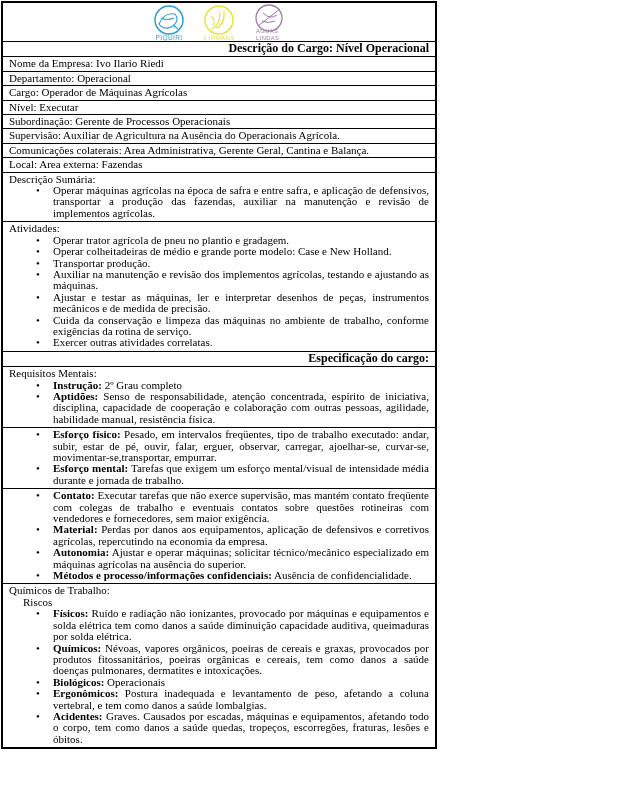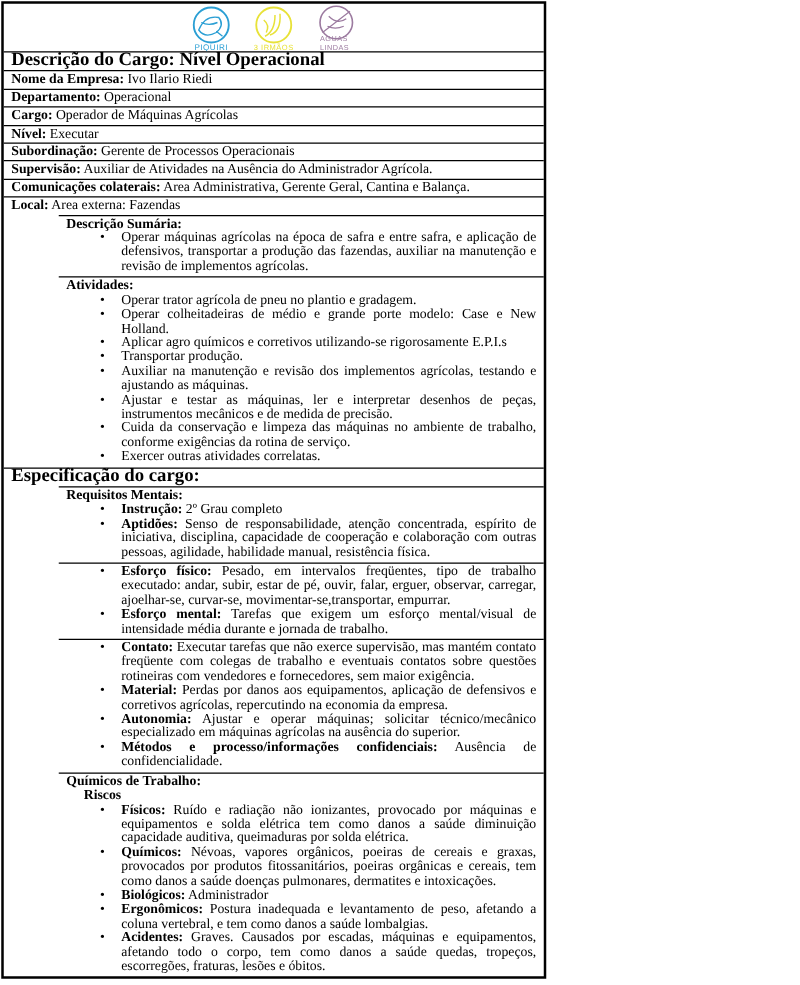--- a/index.html
+++ b/index.html
@@ -14,24 +14,24 @@
     border: 2px solid #000; background: #fff;
   }
   .row { border-top: 1px solid #000; padding: 1px 6px; }
   .row:first-child { border-top: none; }
   .logos-row {
     height: 38px; display: flex; justify-content: center;
     align-items: flex-start; gap: 10px; padding: 1px 0 0 0;
   }
   .logo { width: 40px; height: 37px; display: block; }
   .logo text { font-family: "Liberation Sans", sans-serif; letter-spacing: 0.4px; stroke: none; }
-  .title-row { text-align: left; font-weight: bold; font-size: 15px; padding: 1px 6px 2px; }
+  .title-row { text-align: right; font-weight: bold; font-size: 12px; padding: 1px 6px 2px; }
   .kv { padding: 1px 6px 1px; }
-  .kv b, .sec-heading, .sub-heading, .amb b { font-weight: bold; }
-  .section { padding: 1px 6px 2px; margin-left: 44px; }
+  .kv b, .sec-heading, .sub-heading, .amb b { font-weight: normal; }
+  .section { padding: 1px 6px 2px; }
   ul.bullets { list-style: none; margin: 0; padding: 0; }
   li.bullet {
     position: relative; padding-left: 44px; text-align: justify;
   }
   li.bullet::before {
     content: "\2022"; position: absolute; left: 27px; top: 0;
   }
   .sub-heading { padding-left: 14px; }
 </style>
 </head>
@@ -67,37 +67,36 @@
     </svg>
   </div>
 
   <div class="row title-row">Descrição do Cargo: Nível Operacional</div>
 
   <div class="row kv"><b>Nome da Empresa:</b><span> Ivo Ilario Riedi</span></div>
   <div class="row kv"><b>Departamento:</b><span> Operacional</span></div>
   <div class="row kv"><b>Cargo:</b><span> Operador de Máquinas Agrícolas</span></div>
   <div class="row kv"><b>Nível:</b><span> Executar</span></div>
   <div class="row kv"><b>Subordinação:</b><span> Gerente de Processos Operacionais</span></div>
-  <div class="row kv"><b>Supervisão:</b><span> Auxiliar de Atividades na Ausência do Administrador Agrícola.</span></div>
+  <div class="row kv"><b>Supervisão:</b><span> Auxiliar de Agricultura na Ausência do Operacionais Agrícola.</span></div>
   <div class="row kv"><b>Comunicações colaterais:</b><span> Area Administrativa, Gerente Geral, Cantina e Balança.</span></div>
   <div class="row kv"><b>Local:</b><span> Area externa: Fazendas</span></div>
 
   <div class="row section">
     <div class="sec-heading">Descrição Sumária:</div>
     <ul class="bullets">
       <li class="bullet">Operar máquinas agrícolas na época de safra e entre safra, e aplicação de defensivos, transportar a produção das fazendas, auxiliar na manutenção e revisão de implementos agrícolas.</li>
     </ul>
   </div>
 
   <div class="row section">
     <div class="sec-heading">Atividades:</div>
     <ul class="bullets">
       <li class="bullet">Operar trator agrícola de pneu no plantio e gradagem.</li>
       <li class="bullet">Operar colheitadeiras de médio e grande porte modelo: Case e New Holland.</li>
-      <li class="bullet">Aplicar agro químicos e corretivos utilizando-se rigorosamente E.P.I.s</li>
       <li class="bullet">Transportar produção.</li>
       <li class="bullet">Auxiliar na manutenção e revisão dos implementos agrícolas, testando e ajustando as máquinas.</li>
       <li class="bullet">Ajustar e testar as máquinas, ler e interpretar desenhos de peças, instrumentos mecânicos e de medida de precisão.</li>
       <li class="bullet">Cuida da conservação e limpeza das máquinas no ambiente de trabalho, conforme exigências da rotina de serviço.</li>
       <li class="bullet">Exercer outras atividades correlatas.</li>
     </ul>
   </div>
 
   <div class="row title-row">Especificação do cargo:</div>
 
@@ -124,20 +123,20 @@
       <li class="bullet"><b>Métodos e processo/informações confidenciais:</b><span> Ausência de confidencialidade.</span></li>
     </ul>
   </div>
 
   <div class="row section">
     <div class="sec-heading">Químicos de Trabalho:</div>
     <div class="sub-heading">Riscos</div>
     <ul class="bullets">
       <li class="bullet"><b>Físicos:</b><span> Ruído e radiação não ionizantes, provocado por máquinas e equipamentos e solda elétrica tem como danos a saúde diminuição capacidade auditiva, queimaduras por solda elétrica.</span></li>
       <li class="bullet"><b>Químicos:</b><span> Névoas, vapores orgânicos, poeiras de cereais e graxas, provocados por produtos fitossanitários, poeiras orgânicas e cereais, tem como danos a saúde doenças pulmonares, dermatites e intoxicações.</span></li>
-      <li class="bullet"><b>Biológicos:</b><span> Administrador</span></li>
+      <li class="bullet"><b>Biológicos:</b><span> Operacionais</span></li>
       <li class="bullet"><b>Ergonômicos:</b><span> Postura inadequada e levantamento de peso, afetando a coluna vertebral, e tem como danos a saúde lombalgias.</span></li>
       <li class="bullet"><b>Acidentes:</b><span> Graves. Causados por escadas, máquinas e equipamentos, afetando todo o corpo, tem como danos a saúde quedas, tropeços, escorregões, fraturas, lesões e óbitos.</span></li>
     </ul>
 
   </div>
 
 </div>
 
 </body></html>

